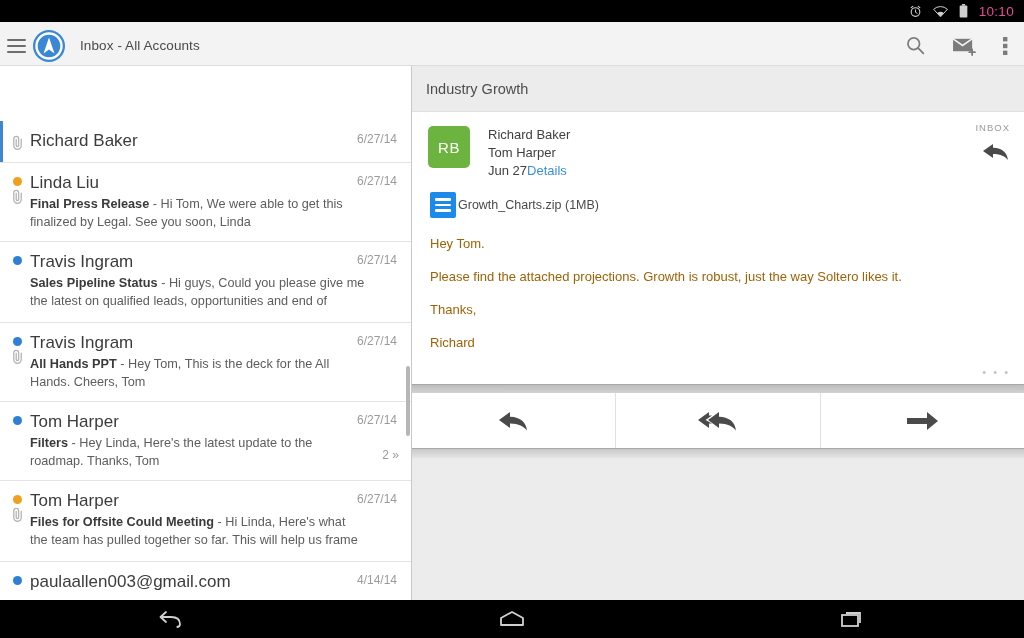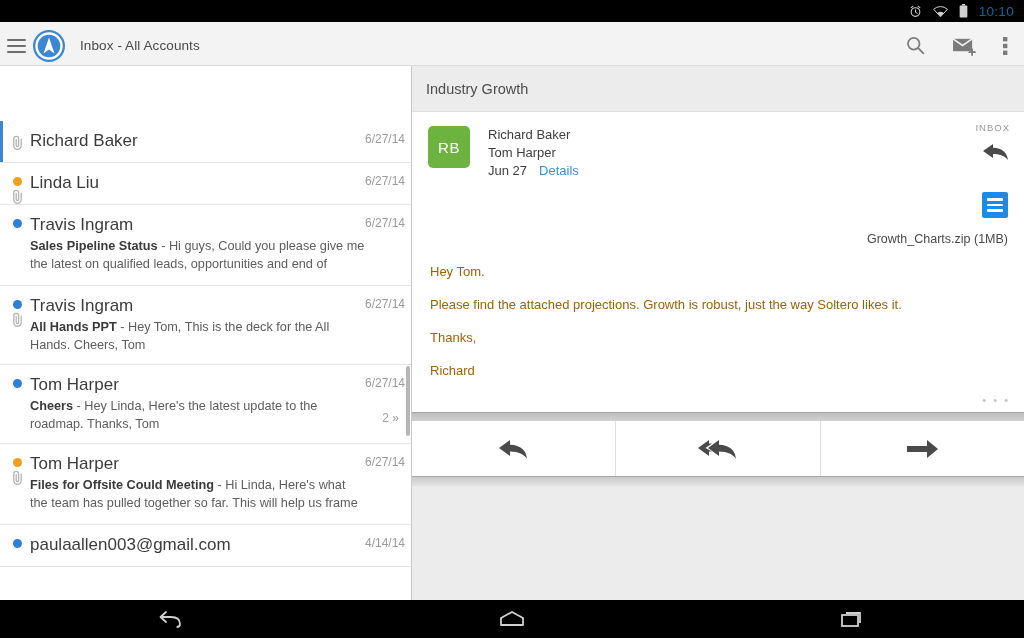--- a/index.html
+++ b/index.html
@@ -12,21 +12,21 @@
   .screen { position: relative; width: 1024px; height: 638px; background: #fff; }
 
   
   .statusbar {
     height: 22px; background: #000; color: #d8d8d8;
     display: flex; align-items: center; justify-content: flex-end;
     padding-right: 10px; gap: 11px;
     font-size: 13px; font-family: "Liberation Sans", sans-serif;
   }
   .statusbar .sb-icon { display: flex; align-items: center; }
-  .sb-time { letter-spacing: .3px; color: #0369a1; font-size: 13.5px; }
+  .sb-time { letter-spacing: .3px; color: #ec4899; font-size: 13.5px; }
 
   
   .appbar {
     height: 44px; background: #f3f3f3;
     border-bottom: 1px solid #dcdcdc;
     display: flex; align-items: center; padding: 4px 10px 0 4px;
   }
   .hamburger { width: 22px; display: flex; flex-direction: column; gap: 4px; padding-left: 3px; cursor: pointer; }
   .hamburger i { display: block; height: 2px; background: #6e6e6e; border-radius: 1px; }
   .logo { width: 34px; height: 34px; margin-left: 6px; position: relative; flex: 0 0 auto; }
@@ -83,21 +83,21 @@
   .dot.blue { background: #2f7fd6; }
   .dot.amber { background: #f0a01e; }
   .clip { display: block; margin: 3px auto 0; color: #b4b4b4; }
   .clip.solo { margin-top: 2px; }
   .msg-sender {
     font-size: 17px; color: #3c3c3c; line-height: 22px; font-weight: 400;
     white-space: nowrap; overflow: hidden; text-overflow: ellipsis;
     font-family: "Liberation Sans", sans-serif;
   }
   .msg-date {
-    position: absolute; right: 6px; top: 11px;
+    position: absolute; right: 14px; top: 11px;
     font-size: 12px; color: #9b9b9b;
   }
   .msg-count {
     position: absolute; right: 12px; top: 46px;
     font-size: 12px; color: #9b9b9b;
   }
   .msg-snippet {
     font-size: 12.7px; color: #5d5d5d; line-height: 18px; margin-top: 1px;
     max-height: 38px; overflow: hidden;
   }
@@ -116,31 +116,31 @@
   .read-title { font-size: 14.5px; color: #4d4d4d; }
   .read-card { background: #fff; position: relative; }
   .read-meta { display: flex; padding: 14px 16px 4px 16px; position: relative; }
   .avatar {
     width: 42px; height: 42px; border-radius: 5px; background: #6cb33f;
     color: #fff; display: flex; align-items: center; justify-content: center;
     font-size: 15px; letter-spacing: .5px; flex: 0 0 auto;
   }
   .meta-lines { margin-left: 18px; }
   .meta-line { font-size: 13px; color: #404040; line-height: 18px; }
-  .meta-row3 { display: flex; gap: 12px; align-items: baseline; }
+  .meta-row3 { display: flex; align-items: baseline; }
   .details-link { color: #3b8fd6; font-size: 13px; cursor: pointer; }
   .inbox-label {
     position: absolute; right: 14px; top: 10px;
     font-size: 9.5px; color: #9a9a9a; letter-spacing: 1px;
   }
   .reply-arrow { position: absolute; right: 12px; top: 28px; cursor: pointer; }
 
   .attachment {
-    display: flex; align-items: flex-end; gap: 14px;
-    padding: 8px 16px 6px 18px; cursor: pointer; flex-direction: column;
+    display: flex; align-items: center; gap: 2px;
+    padding: 8px 16px 6px 18px; cursor: pointer;
   }
   .att-icon {
     width: 26px; height: 26px; background: #1b8aea; border-radius: 2px;
     display: flex; flex-direction: column; justify-content: center; gap: 3px; padding: 0 5px;
   }
   .att-icon i { display: block; height: 2.5px; background: #fff; border-radius: 1px; }
   .att-name { font-size: 12.5px; color: #4a4a4a; }
 
   .read-body { padding: 10px 18px 18px 18px; }
   .read-body p { font-size: 13px; color: #a16207; line-height: 19px; margin-bottom: 14px; }
@@ -245,20 +245,21 @@
           </div>
           <div class="msgitem">
             <div class="msg-marks">
               <span class="dot amber"></span>
               <span class="clip"><svg width="13" height="15" viewBox="0 0 14 16">
                   <path d="M11 4.5v6.8a4 4 0 0 1-8 0V4a2.6 2.6 0 0 1 5.2 0v7a1.3 1.3 0 0 1-2.6 0V4.6" fill="none" stroke="#b4b4b4" stroke-width="1.4" stroke-linecap="round"></path>
                 </svg></span>
             </div>
             <div class="msg-sender">Linda Liu</div>
             <div class="msg-date">6/27/14</div>
+            <div class="msg-snippet"><span class="msg-subject">Final Press Release</span> - Hi Tom, We were able to get this finalized by Legal. See you soon, Linda</div>
           </div>
           <div class="msgitem">
             <div class="msg-marks">
               <span class="dot blue"></span>
             </div>
             <div class="msg-sender">Travis Ingram</div>
             <div class="msg-date">6/27/14</div>
             <div class="msg-snippet"><span class="msg-subject">Sales Pipeline Status</span> - Hi guys, Could you please give me the latest on qualified leads, opportunities and end of quarter</div>
           </div>
           <div class="msgitem">
@@ -272,21 +273,21 @@
             <div class="msg-date">6/27/14</div>
             <div class="msg-snippet"><span class="msg-subject">All Hands PPT</span> - Hey Tom, This is the deck for the All Hands. Cheers, Tom</div>
           </div>
           <div class="msgitem">
             <div class="msg-marks">
               <span class="dot blue"></span>
             </div>
             <div class="msg-sender">Tom Harper</div>
             <div class="msg-date">6/27/14</div>
             <div class="msg-count">2 »</div>
-            <div class="msg-snippet"><span class="msg-subject">Cheers</span> - Hey Linda, Here's the latest update to the roadmap. Thanks, Tom</div>
+            <div class="msg-snippet"><span class="msg-subject">Filters</span> - Hey Linda, Here's the latest update to the roadmap. Thanks, Tom</div>
           </div>
           <div class="msgitem">
             <div class="msg-marks">
               <span class="dot amber"></span>
               <span class="clip"><svg width="13" height="15" viewBox="0 0 14 16">
                   <path d="M11 4.5v6.8a4 4 0 0 1-8 0V4a2.6 2.6 0 0 1 5.2 0v7a1.3 1.3 0 0 1-2.6 0V4.6" fill="none" stroke="#b4b4b4" stroke-width="1.4" stroke-linecap="round"></path>
                 </svg></span>
             </div>
             <div class="msg-sender">Tom Harper</div>
             <div class="msg-date">6/27/14</div>

